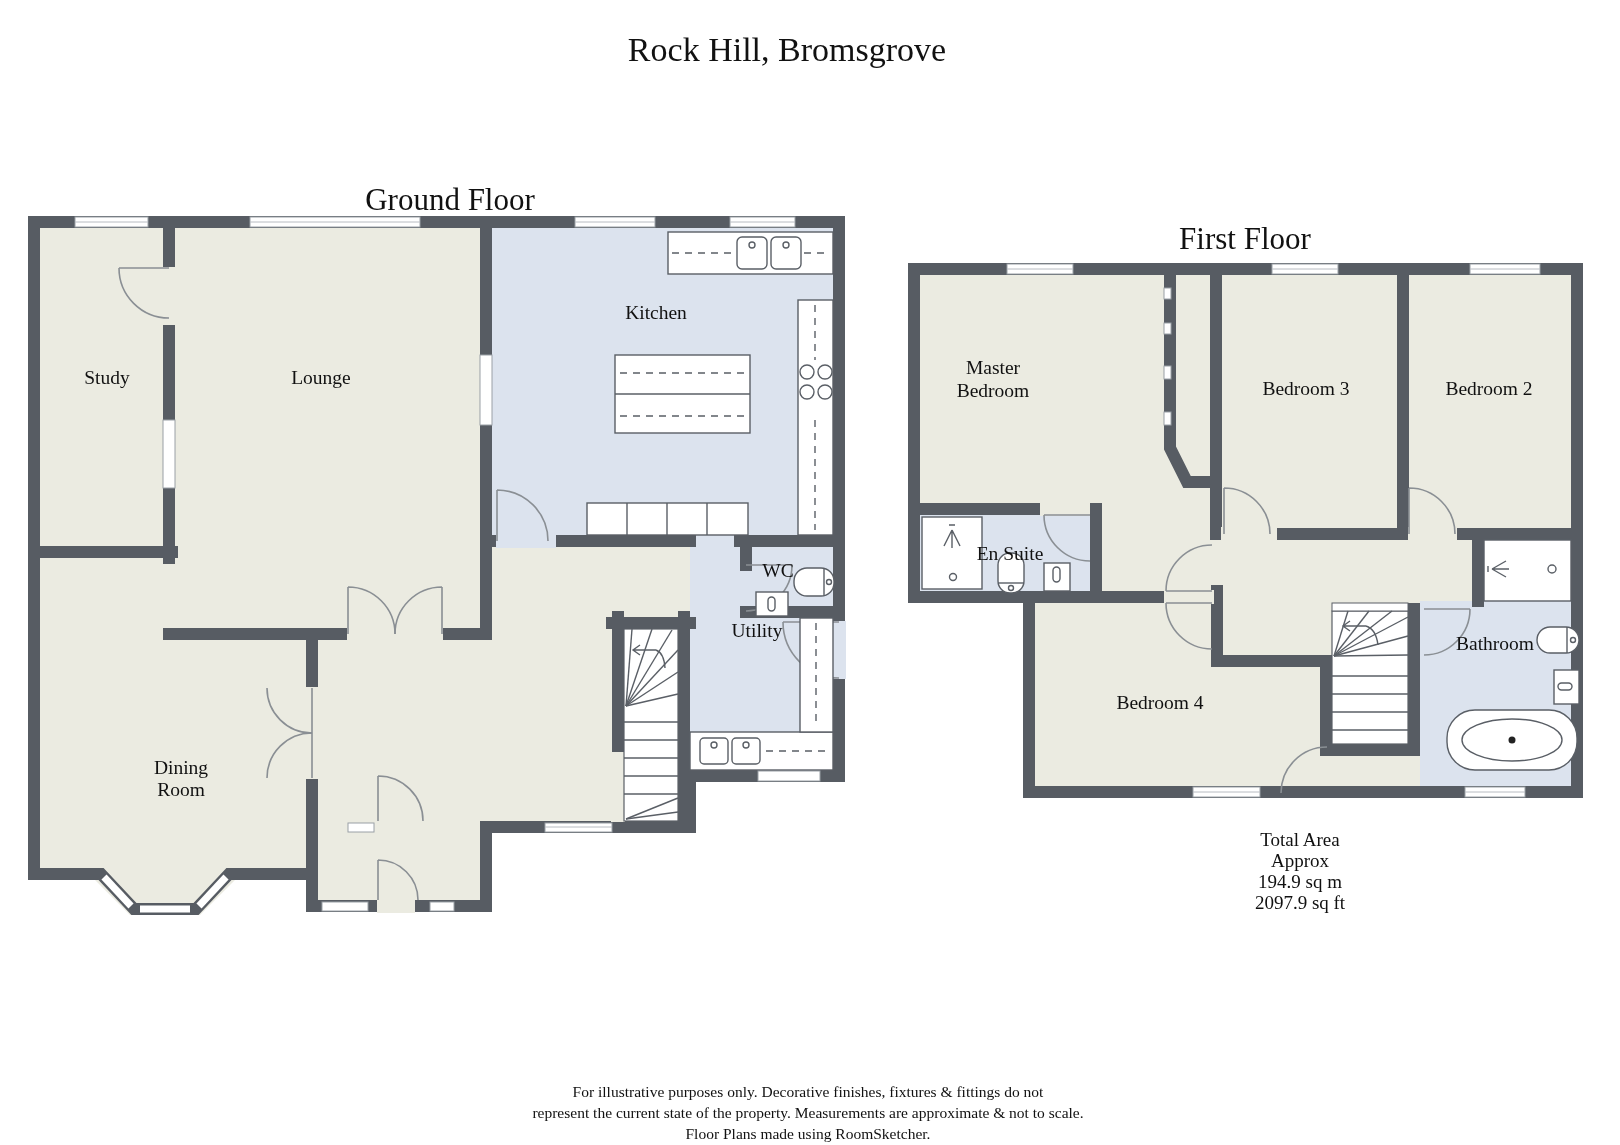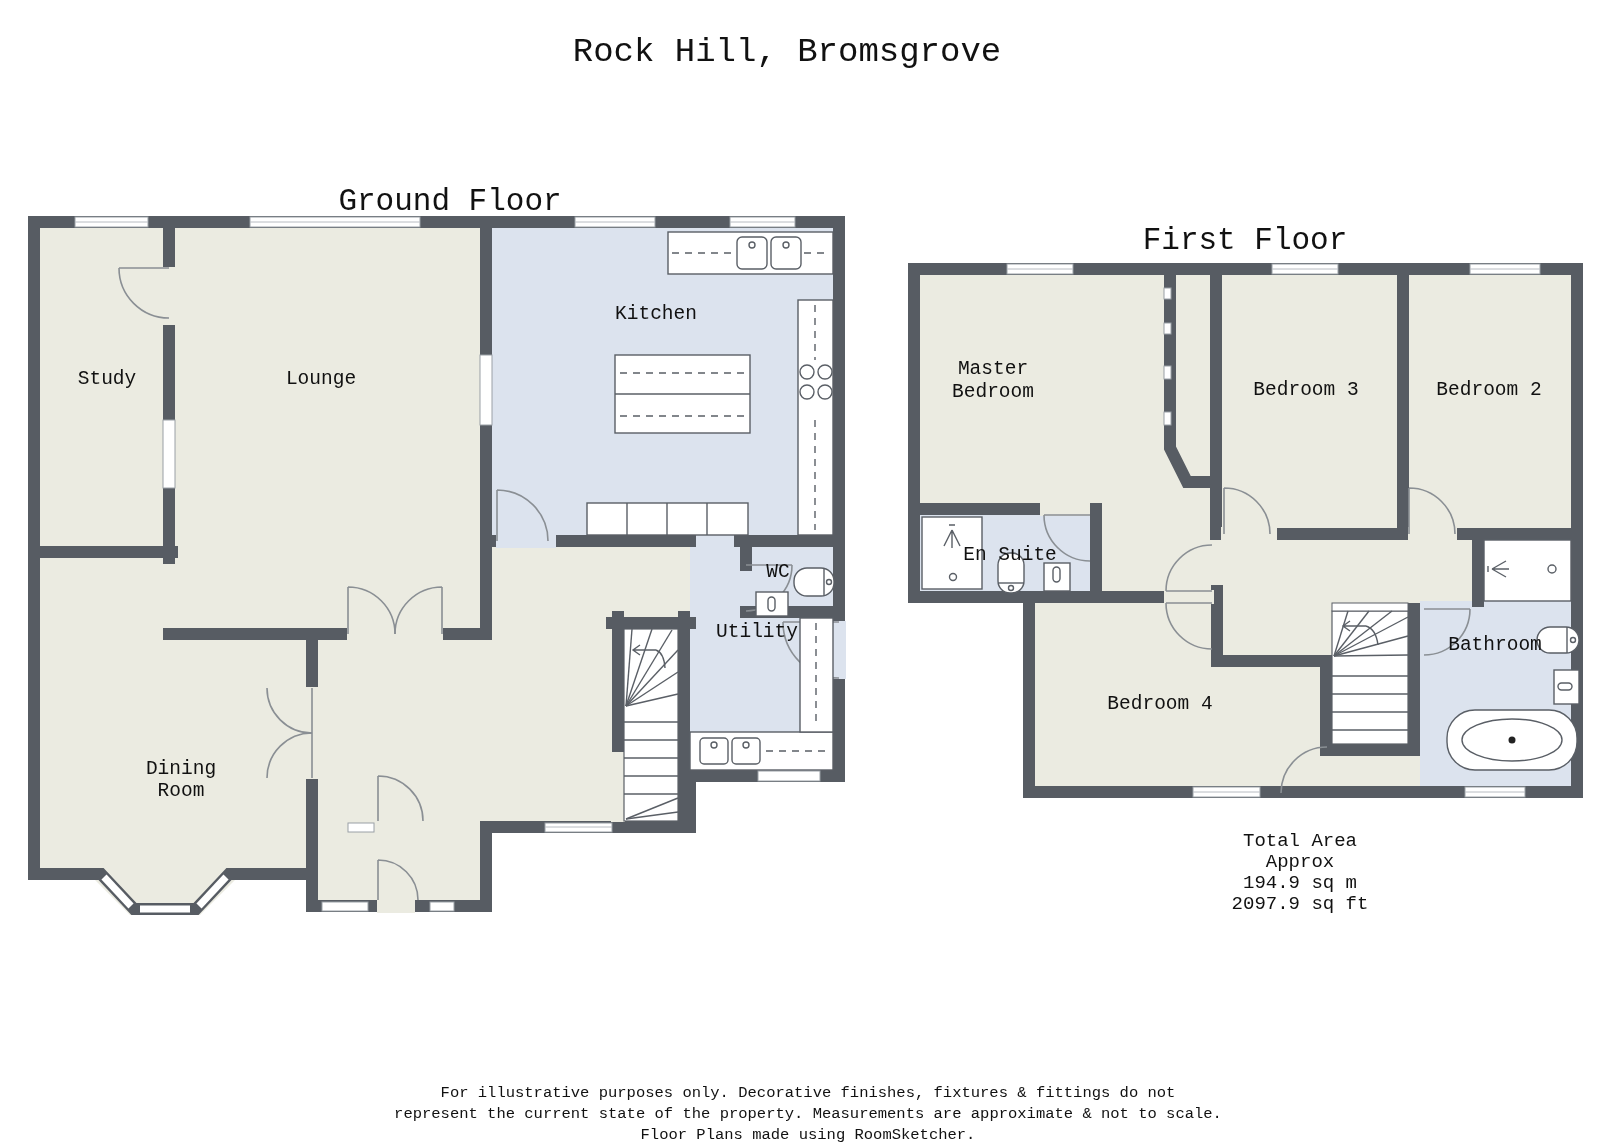--- a/index.html
+++ b/index.html
@@ -1,21 +1,21 @@
 <!DOCTYPE html>
 <html style="--wall: #575c63; --floor: #ebebe1; --wet_floor: #dce3ee; --text: #111111;"><head>
 <meta charset="utf-8">
 <style>
   :root{
     --wall:#575c63; --floor:#ebebe1; --wet_floor:#dce3ee; --text:#111111;
     --fixture:#5a5f66; --arc:#8a8f94;
   }
   html,body{margin:0;padding:0;background:#ffffff;}
   #canvas{position:relative;width:1352px;height:1145px;background:#ffffff;
-          font-family:Liberation Mono, monospace;}
+          font-family:Liberation Serif, serif;}
   svg{position:absolute;left:0;top:0;}
   .beige{fill:var(--floor);}
   .blue{fill:var(--wet_floor);}
   .wall{stroke:var(--wall);stroke-width:12;fill:none;stroke-linecap:square;}
   .thin{stroke:var(--fixture);stroke-width:1.4;fill:none;}
   .thinf{stroke:var(--fixture);stroke-width:1.4;fill:#ffffff;}
   .dash{stroke:var(--fixture);stroke-width:1.4;fill:none;stroke-dasharray:7 6;}
   .arc{stroke:var(--arc);stroke-width:1.6;fill:none;}
   .win{fill:#ffffff;stroke:#9aa0a6;stroke-width:1;}
   .winline{stroke:#b8bcc2;stroke-width:1;}

